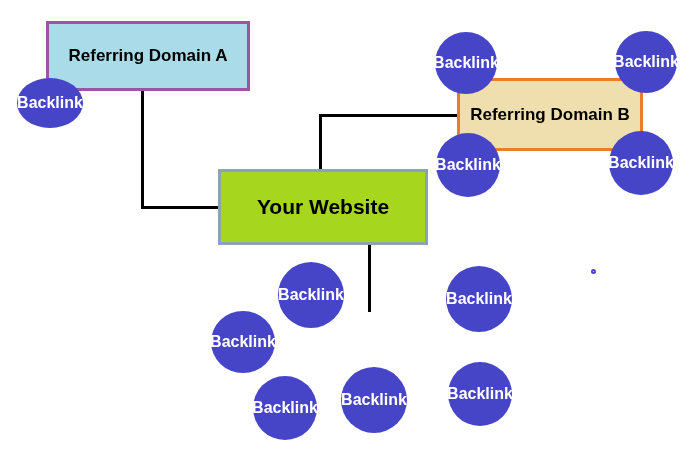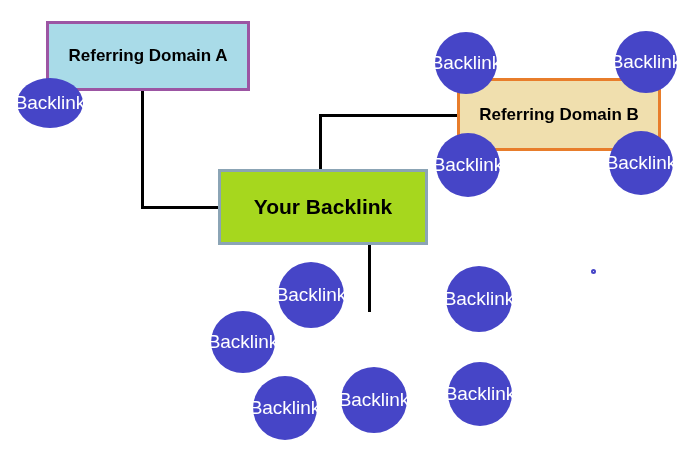--- a/index.html
+++ b/index.html
@@ -26,35 +26,35 @@
     display: flex;
     align-items: center;
     justify-content: center;
     font-weight: 700;
     color: #000000;
     text-align: center;
     z-index: 2;
   }
   .box-a  { left: 46px;  top: 21px;  width: 204px; height: 70px;
             background: #A9DBE8; border: 3px solid #9C55A3; font-size: 17px; }
-  .box-b  { left: 457px; top: 78px;  width: 204px; height: 73px;
+  .box-b  { left: 457px; top: 78px;  width: 186px; height: 73px;
             background: #F0DFAE; border: 3px solid #E87D2B; font-size: 17px; }
   .box-ws { left: 218px; top: 169px; width: 210px; height: 76px;
             background: #A6D71E; border: 3px solid #8BA4B5; font-size: 21px; }
   .box-c  { left: 272px; top: 312px; width: 211px; height: 69px;
             background: #C7C3E1; border: 3px solid #3FAE58; font-size: 17px; }
 
   
   .bubble {
     position: absolute;
     border-radius: 50%;
     background: #4645C7;
     color: #ffffff;
-    font-weight: 400;
-    font-size: 19px;
+    font-weight: 700;
+    font-size: 16px;
     display: flex;
     align-items: center;
     justify-content: center;
     white-space: nowrap;
     z-index: 3;
   }
   .bub-a1 { left: 17px;  top: 78px;  width: 66px; height: 50px; }
   .bub-b1 { left: 435px; top: 32px;  width: 62px; height: 62px; }
   .bub-b2 { left: 615px; top: 31px;  width: 62px; height: 62px; }
   .bub-b3 { left: 436px; top: 133px; width: 64px; height: 64px; }
@@ -89,21 +89,21 @@
 
   <div class="seg seg-c-v"></div>
 
   <div class="box box-a">
     <span>Referring Domain A</span>
   </div>
   <div class="box box-b">
     <span>Referring Domain B</span>
   </div>
   <div class="box box-ws">
-    <span>Your Backlink</span>
+    <span>Your Website</span>
   </div>
 
   <div class="bubble bub-a1">
     <span>Backlink</span>
   </div>
 
   <div class="bubble bub-b1">
     <span>Backlink</span>
   </div>
   <div class="bubble bub-b2">

